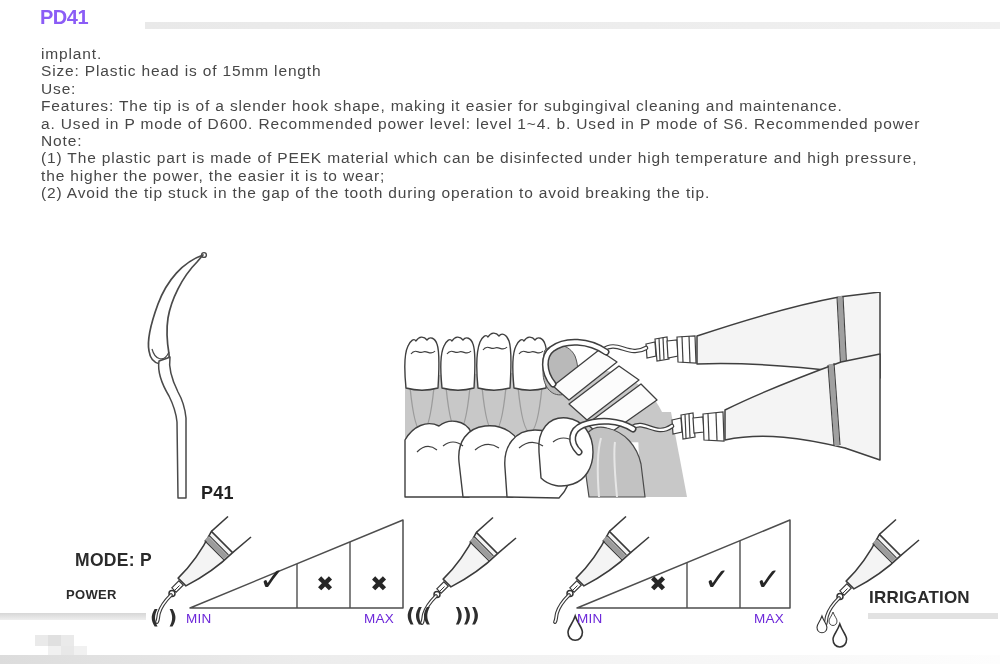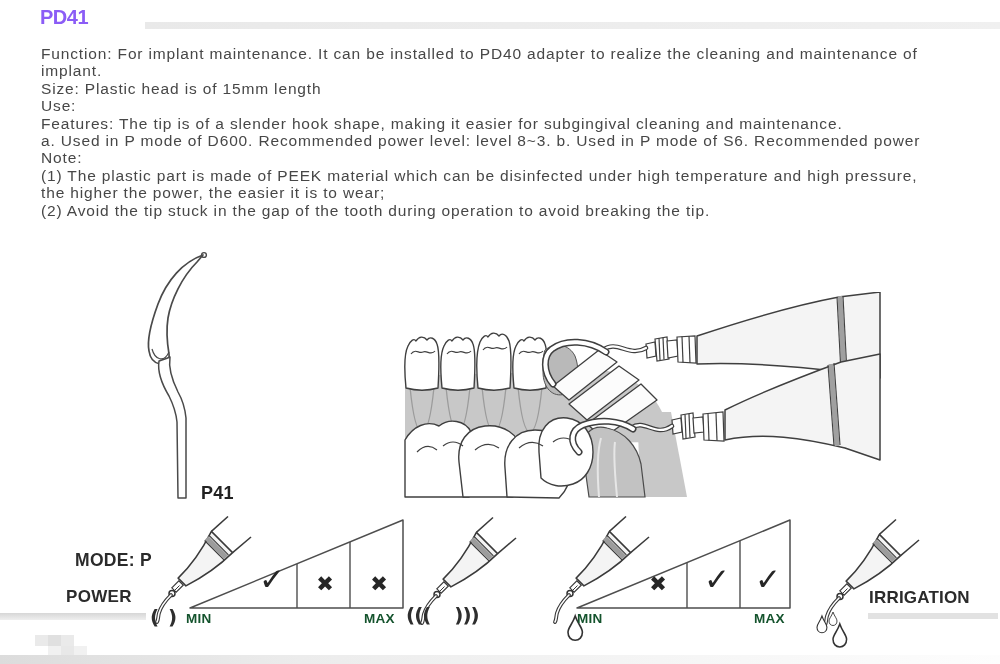--- a/index.html
+++ b/index.html
@@ -9,26 +9,26 @@
 
   .title{left:40px;top:6px;font-size:20px;font-weight:900;letter-spacing:-0.5px;color:#8b5cf6;}
   .title-rule{left:145px;top:22px;width:855px;height:7px;background:linear-gradient(to right,#e9e9e9,#f0f0f0);}
 
   .desc{left:41px;top:45px;color:#474747;font-size:15.5px;letter-spacing:0.85px;line-height:17.4px;}
   .dline{white-space:pre;}
 
   .p41-label{left:201px;top:483px;font-size:18px;font-weight:800;color:#222;letter-spacing:0.2px;}
 
   .mode-label{left:75px;top:550px;font-size:17.5px;font-weight:800;color:#2b2b2b;letter-spacing:0.3px;}
-  .power-label{left:66px;top:587px;font-size:17px;font-weight:800;color:#2b2b2b;letter-spacing:0.3px;}
+  .power-label{left:66px;top:587px;font-size:13px;font-weight:800;color:#2b2b2b;letter-spacing:0.3px;}
   .power-bar{left:0;top:613px;width:146px;height:7px;background:linear-gradient(to bottom,#d6d6d6,#efefef);}
   .irrigation-label{left:869px;top:588px;font-size:17px;font-weight:800;color:#2b2b2b;letter-spacing:0.2px;}
   .irrigation-bar{left:868px;top:613px;width:130px;height:6px;background:#e2e2e2;}
 
-  .minmax{font-size:13.5px;font-weight:700;color:#14532d;letter-spacing:0.3px;}
+  .minmax{font-size:13.5px;font-weight:400;color:#6d28d9;letter-spacing:0.3px;}
   .pmin{left:186px;top:611px;} .pmax{left:364px;top:611px;}
   .imin{left:577px;top:611px;} .imax{left:754px;top:611px;}
 
   .tri-mark{width:40px;text-align:center;color:#262626;font-family:"DejaVu Sans",sans-serif;}
   .pm0{left:252px;top:572px;} .pm1{left:305px;top:572px;} .pm2{left:359px;top:572px;}
   .im0{left:638px;top:572px;} .im1{left:697px;top:572px;} .im2{left:748px;top:572px;}
   .tri-mark.check{font-size:31px;font-weight:400;transform:translateY(-11px);}
   .tri-mark.cross{font-size:21px;font-weight:700;}
 
   .vib{font-family:"DejaVu Sans",sans-serif;font-size:20px;font-weight:600;color:#2e2e2e;white-space:pre;}
@@ -64,26 +64,25 @@
       <g id="drop">
         <path d="M8,0 C5,9 0,13 0,18 C0,23.5 3.5,27 8,27 C12.5,27 16,23.5 16,18 C16,13 11,9 8,0 Z" fill="#fff" stroke="#333" stroke-width="1.8"></path>
       </g>
     </defs>
   </svg>
 
   <div class="abs title">PD41</div>
   <div class="abs title-rule"></div>
 
   <div class="abs desc">
-    <div class="dline">Function: For implant maintenance. It can be installed to PD40 adapter to realize the cleaning and maintenance of</div>
     <div class="dline">implant.</div>
     <div class="dline">Size: Plastic head is of 15mm length</div>
     <div class="dline">Use:</div>
     <div class="dline">Features: The tip is of a slender hook shape, making it easier for subgingival cleaning and maintenance.</div>
-    <div class="dline">a. Used in P mode of D600. Recommended power level: level 8~3. b. Used in P mode of S6. Recommended power</div>
+    <div class="dline">a. Used in P mode of D600. Recommended power level: level 1~4. b. Used in P mode of S6. Recommended power</div>
     <div class="dline">Note:</div>
     <div class="dline">(1) The plastic part is made of PEEK material which can be disinfected under high temperature and high pressure,</div>
     <div class="dline">the higher the power, the easier it is to wear;</div>
     <div class="dline">(2) Avoid the tip stuck in the gap of the tooth during operation to avoid breaking the tip.</div>
   </div>
 
   <svg class="abs" style="left:125px;top:246px;" width="140" height="260" viewBox="0 0 140 260">
     <circle cx="79" cy="9" r="2.4" fill="#fff" stroke="#4a4a4a" stroke-width="1.4"></circle>
     <path d="M78,9 C58,16 42,34 33,58 C26,77 22,95 24,105 C25,112 29,117 35,118
              C41,119 45,115 44,108 C42,96 41,85 43,72 C46,54 57,31 72,16 L78,9 Z" fill="#fff" stroke="#4a4a4a" stroke-width="1.7" stroke-linejoin="round"></path>

